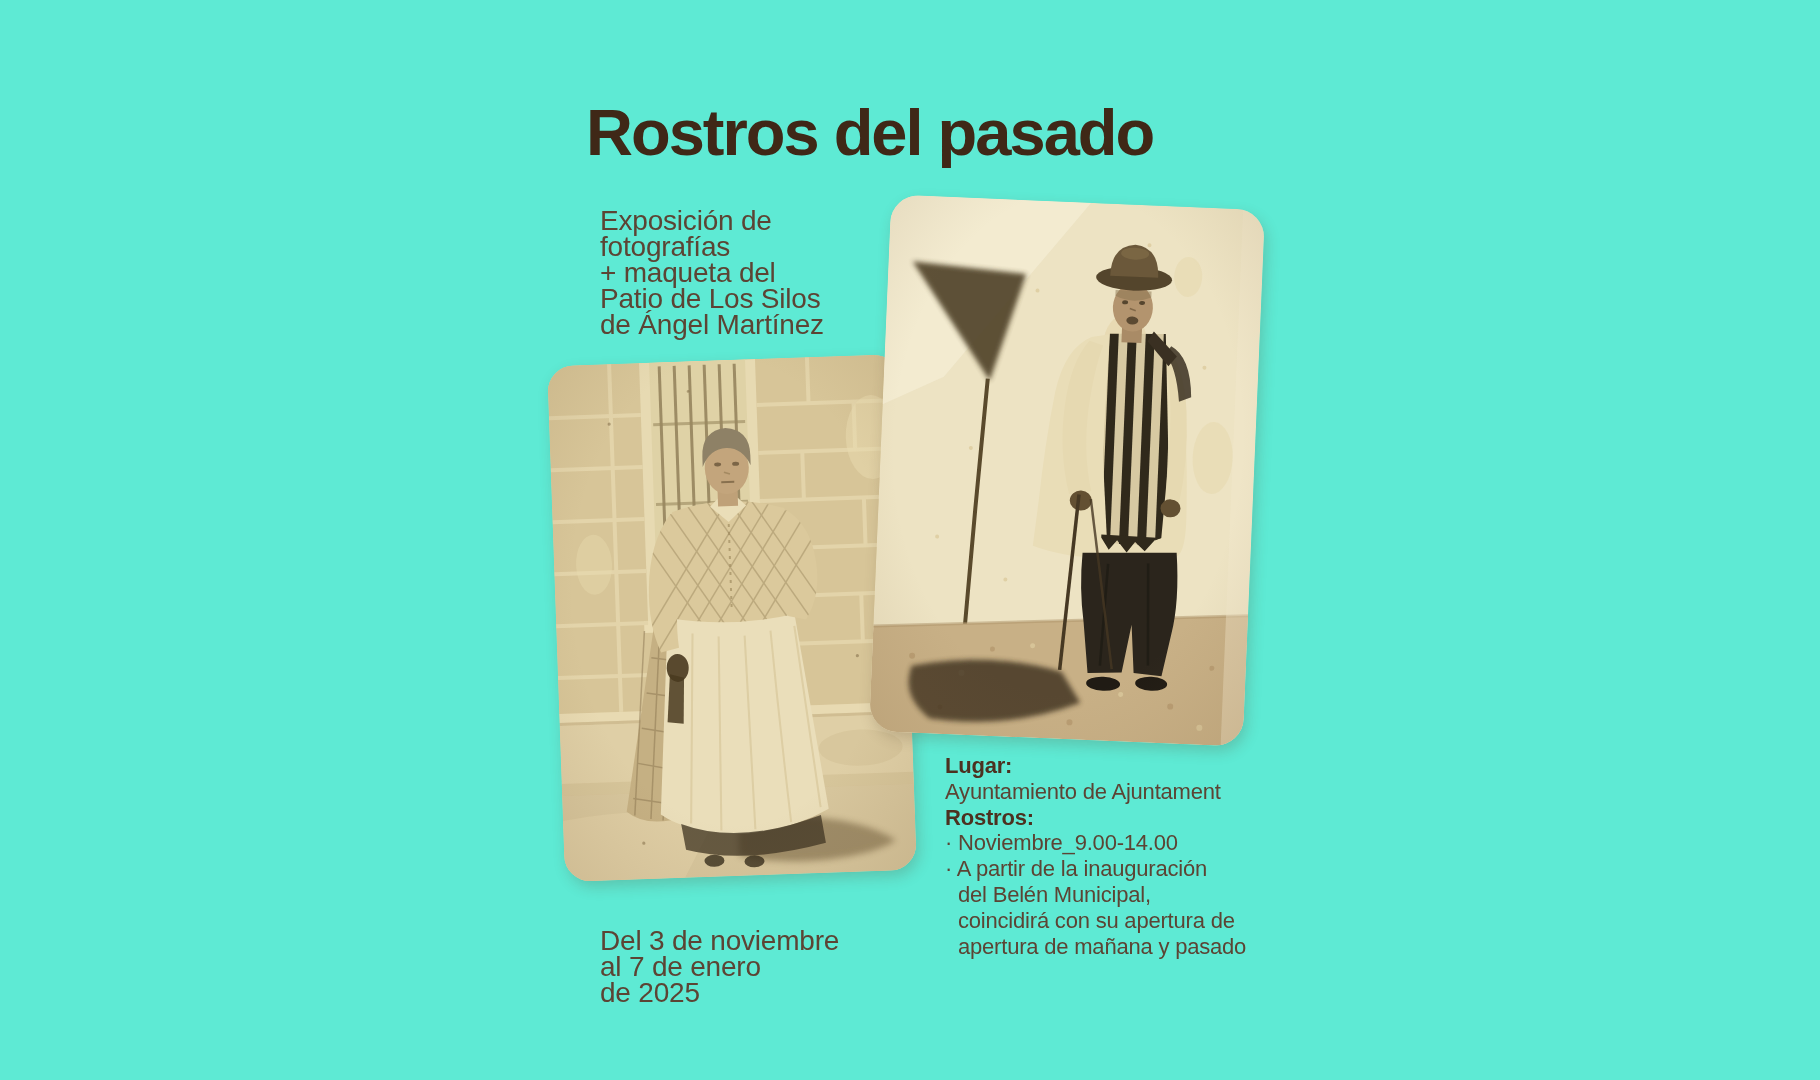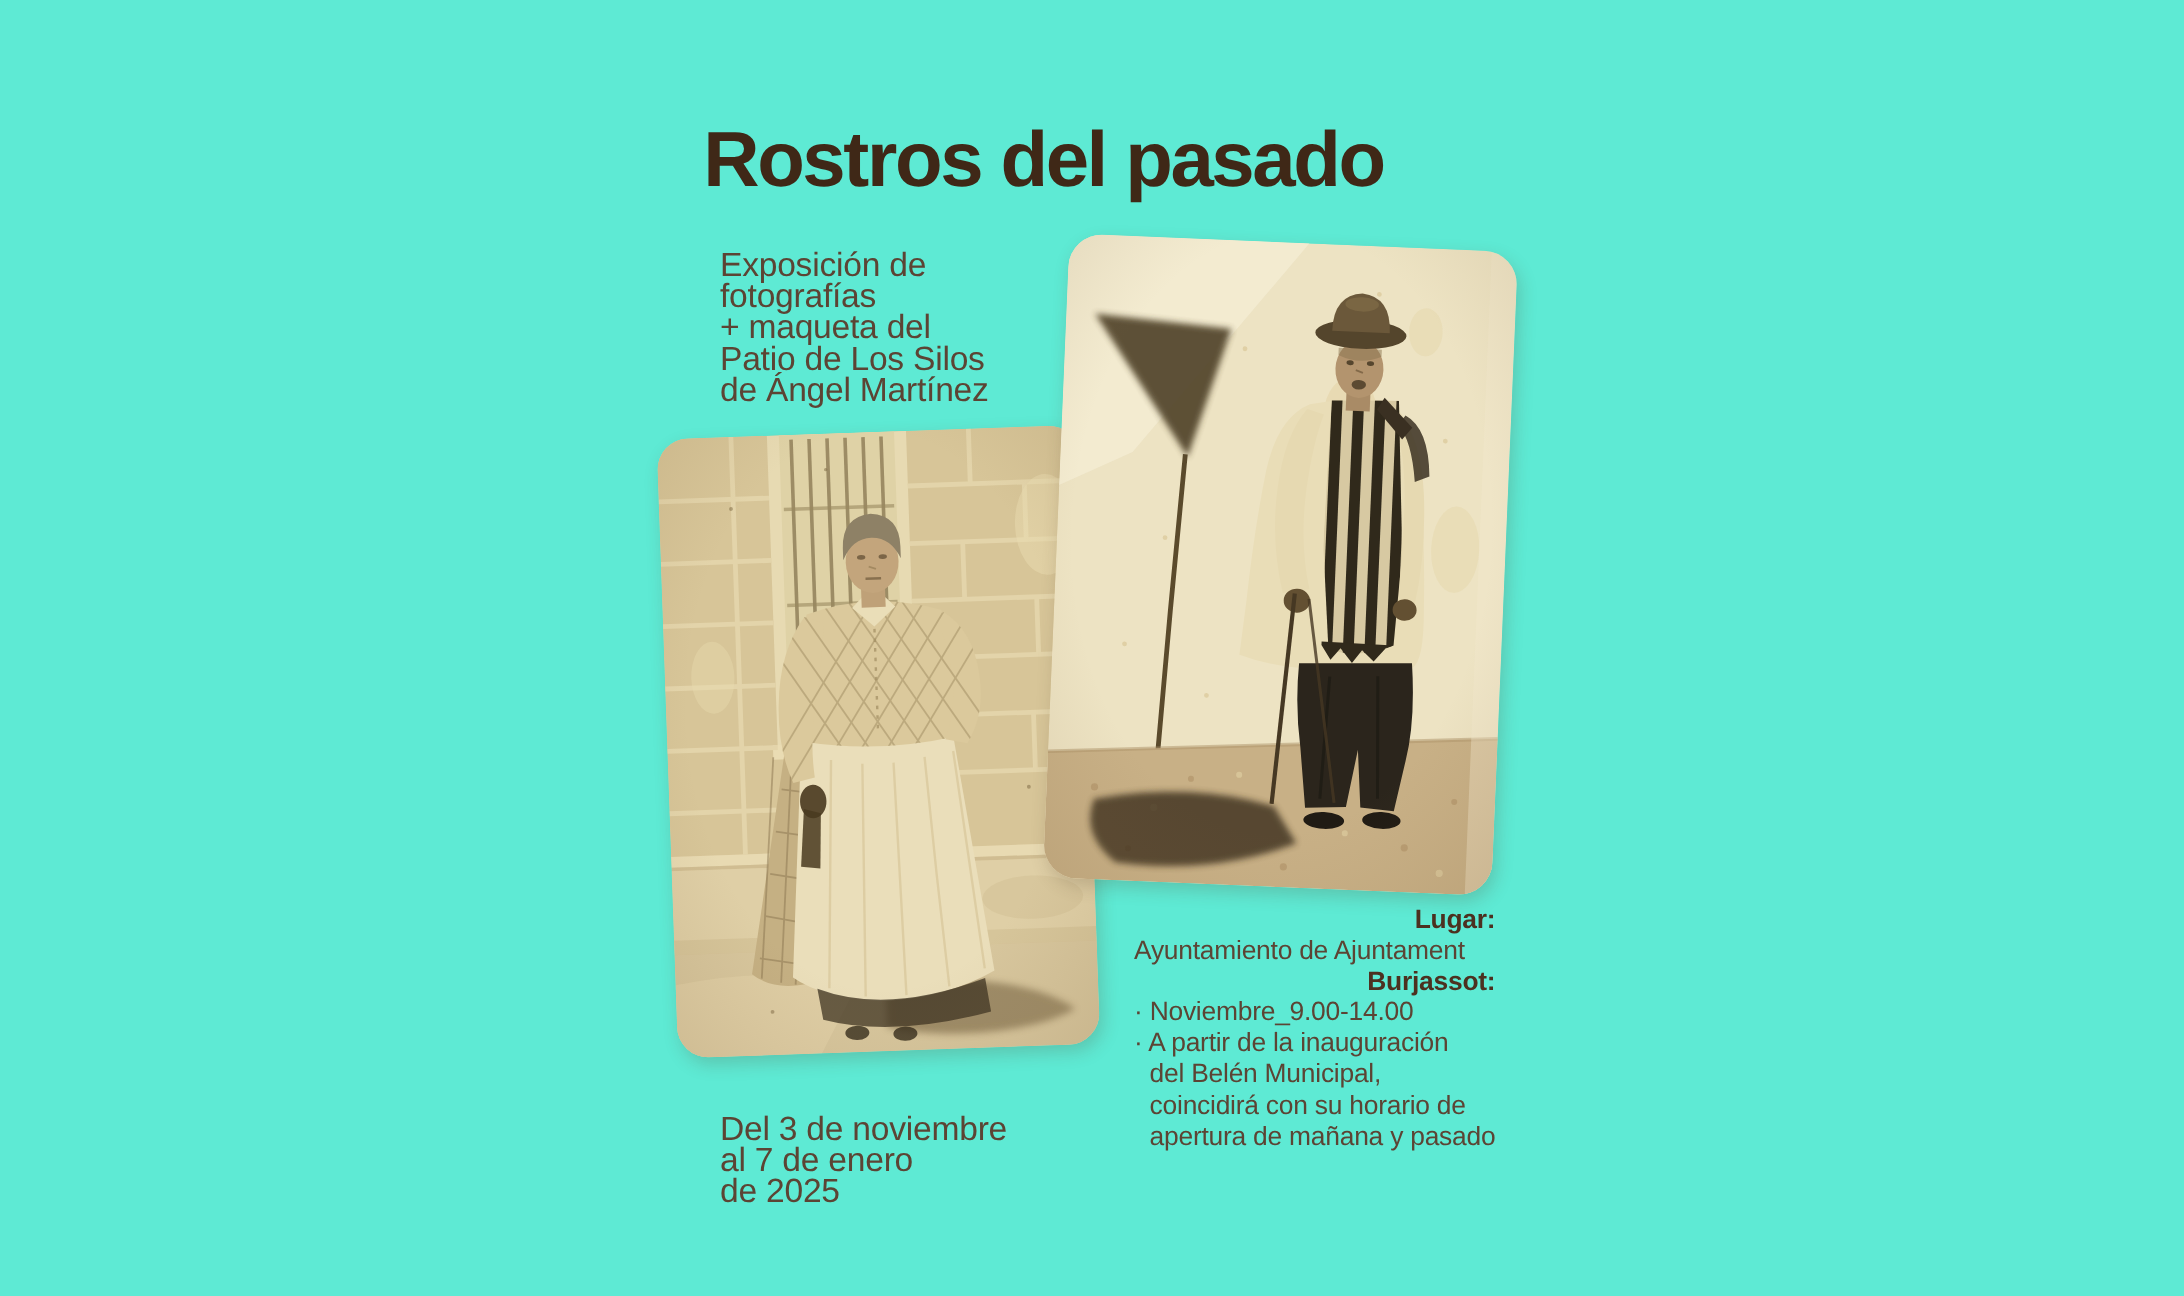--- a/index.html
+++ b/index.html
@@ -23,21 +23,21 @@
     font-size:47px;font-weight:bold;letter-spacing:-1.5px;
     color:#3f2817;line-height:1.0;white-space:nowrap;
   }
   .body-text{
     font-size:28px;line-height:26px;color:#5c4434;
     letter-spacing:-0.2px;white-space:nowrap;
   }
   .desc{position:absolute;left:600px;top:208px;}
   .dates{position:absolute;left:600px;top:928px;}
   .venue{position:absolute;left:945px;top:753px;font-size:22px;line-height:25.8px;}
-  .venue .lbl{font-weight:bold;color:#4c3120;text-align:right;}
+  .venue .lbl{font-weight:bold;color:#4c3120;}
   .venue .indent{padding-left:13px;}
   .photo{
     position:absolute;border-radius:26px;overflow:hidden;
     box-shadow:3px 6px 14px rgba(88,68,44,0.22);
   }
   .photo svg{display:block;}
   #photo-left{left:556px;top:360px;width:352px;height:516px;transform:rotate(-2deg);z-index:1;}
   #photo-right{left:880px;top:202px;width:374px;height:537px;transform:rotate(2.4deg);z-index:2;border-radius:28px;}
   .footer-logo{position:absolute;left:940px;top:985px;width:260px;height:58px;}
   .footer-logo .crest{position:absolute;left:14px;top:4px;}
@@ -297,25 +297,25 @@
         <line x1="243" y1="104" x2="249" y2="106" stroke="#6e573a" stroke-width="1.5" opacity="0.7"></line>
       </g>
       <rect x="352" y="0" width="22" height="537" fill="#f2e8cc" opacity="0.4"></rect>
       <rect width="374" height="537" fill="url(#vg2)"></rect>
     </svg>
   </figure>
 
   <div class="venue body-text">
     <div class="lbl">Lugar:</div>
     <div>Ayuntamiento de Ajuntament</div>
-    <div class="lbl">Burjassot:</div>
+    <div class="lbl">Rostros:</div>
     <div>· Noviembre_9.00-14.00</div>
     <div>· A partir de la inauguración</div>
     <div class="indent">del Belén Municipal,</div>
-    <div class="indent">coincidirá con su horario de</div>
+    <div class="indent">coincidirá con su apertura de</div>
     <div class="indent">apertura de mañana y pasado</div>
   </div>
 
   <div class="dates body-text">
     <div>Del 3 de noviembre</div>
     <div>al 7 de enero</div>
     <div>de 2025</div>
   </div>
 
 

